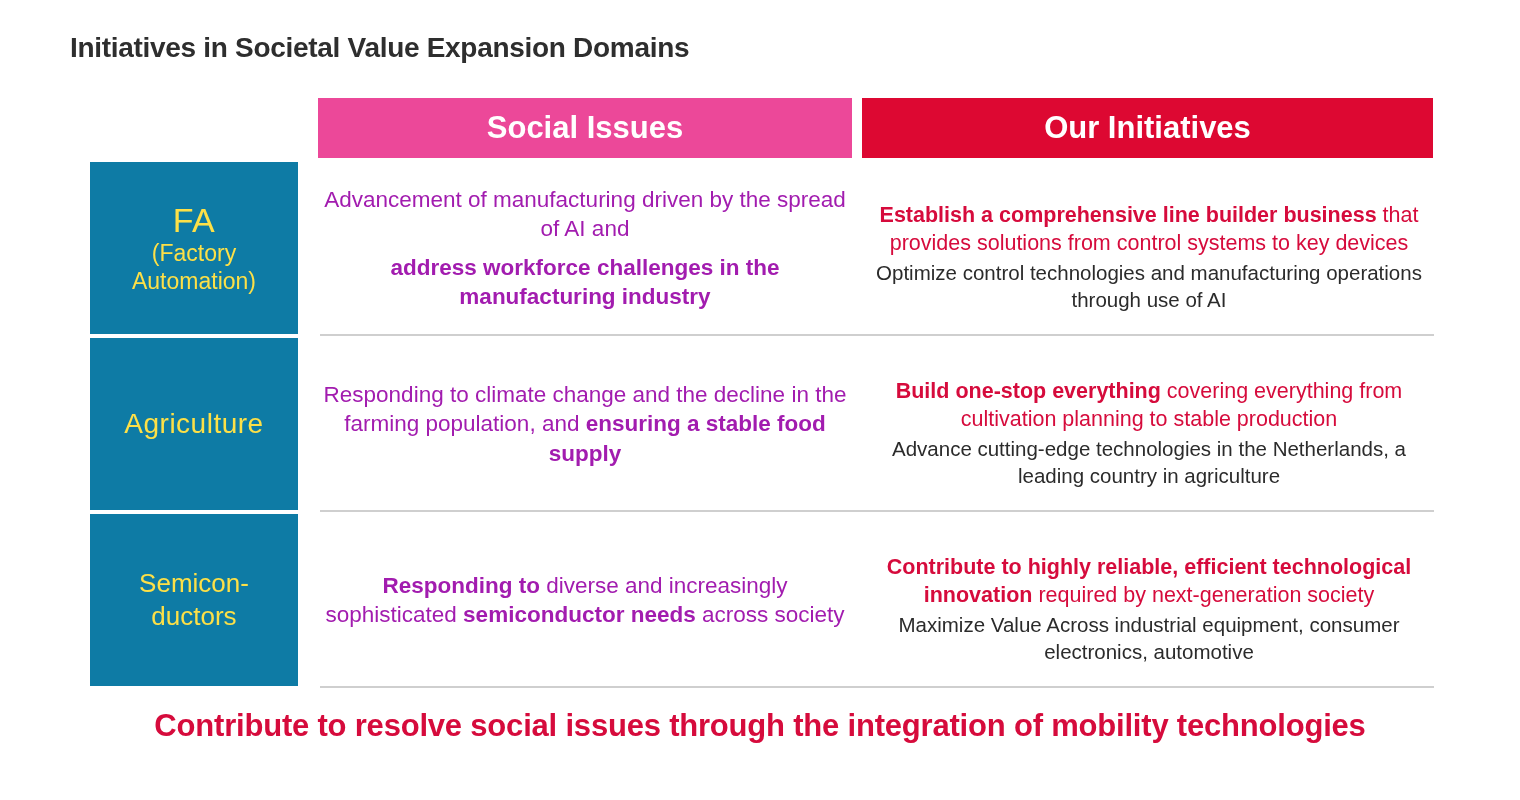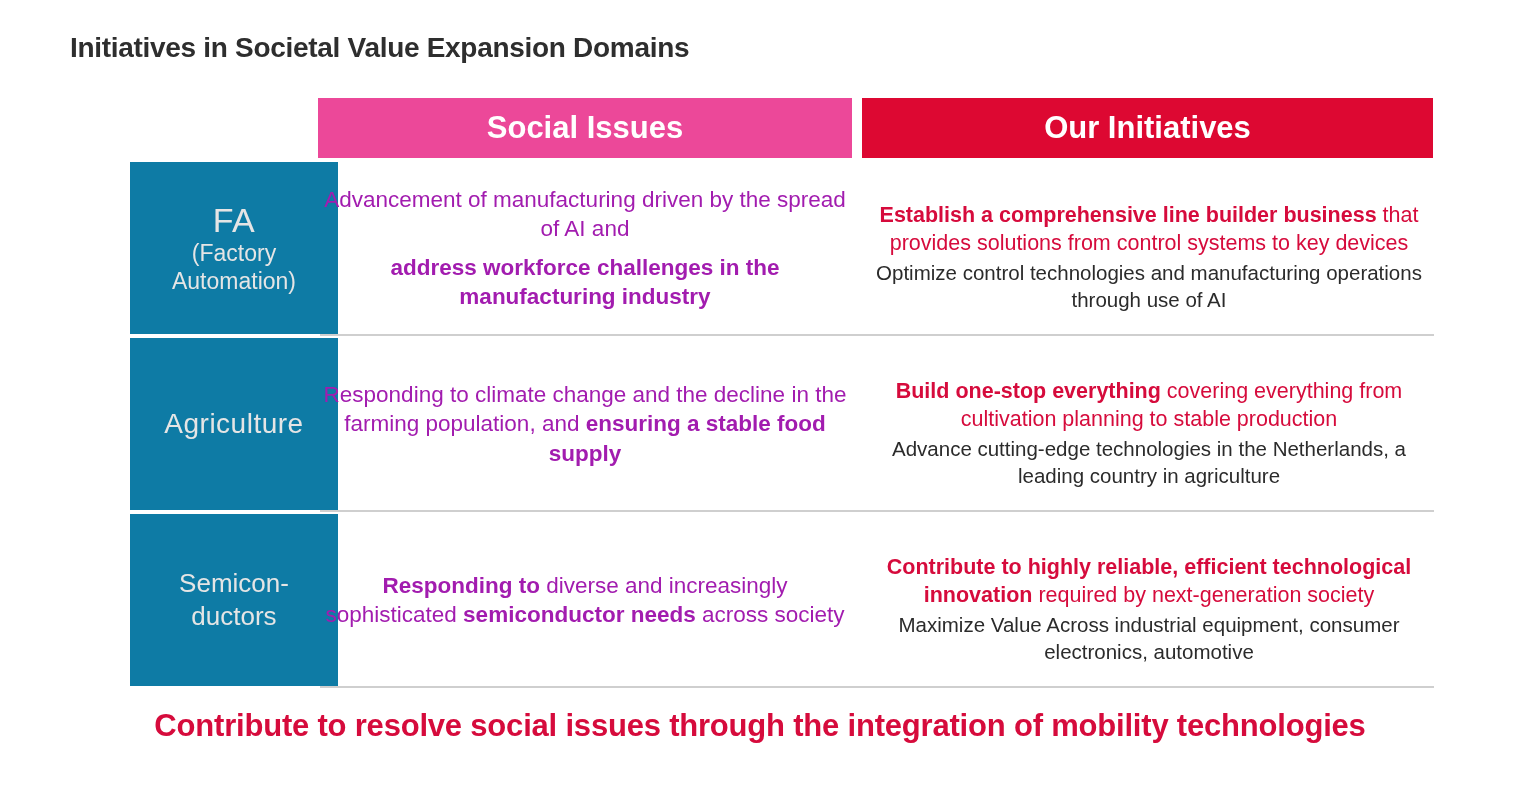--- a/index.html
+++ b/index.html
@@ -66,28 +66,27 @@
   .row.r2 { top: 514px; height: 174px; }
 
   
   .cat {
     position: absolute;
     left: 90px;
     width: 208px;
     top: 0;
     height: 172px;
     background: #0e7ba5;
-    color: #e5e5e5;
+    color: #fde047;
     display: flex;
     flex-direction: column;
     align-items: center;
     justify-content: center;
     text-align: center;
     line-height: 1.12;
-    margin-left: 40px;
   }
   .cat .big {
     font-size: 34px;
     font-weight: normal;
     letter-spacing: 0.5px;
   }
   .cat .sub {
     font-size: 23px;
     font-weight: normal;
     margin-top: 2px;

